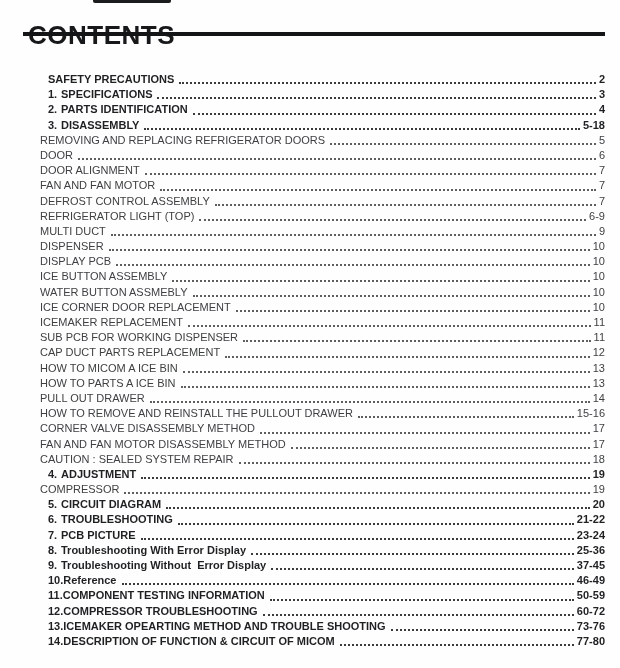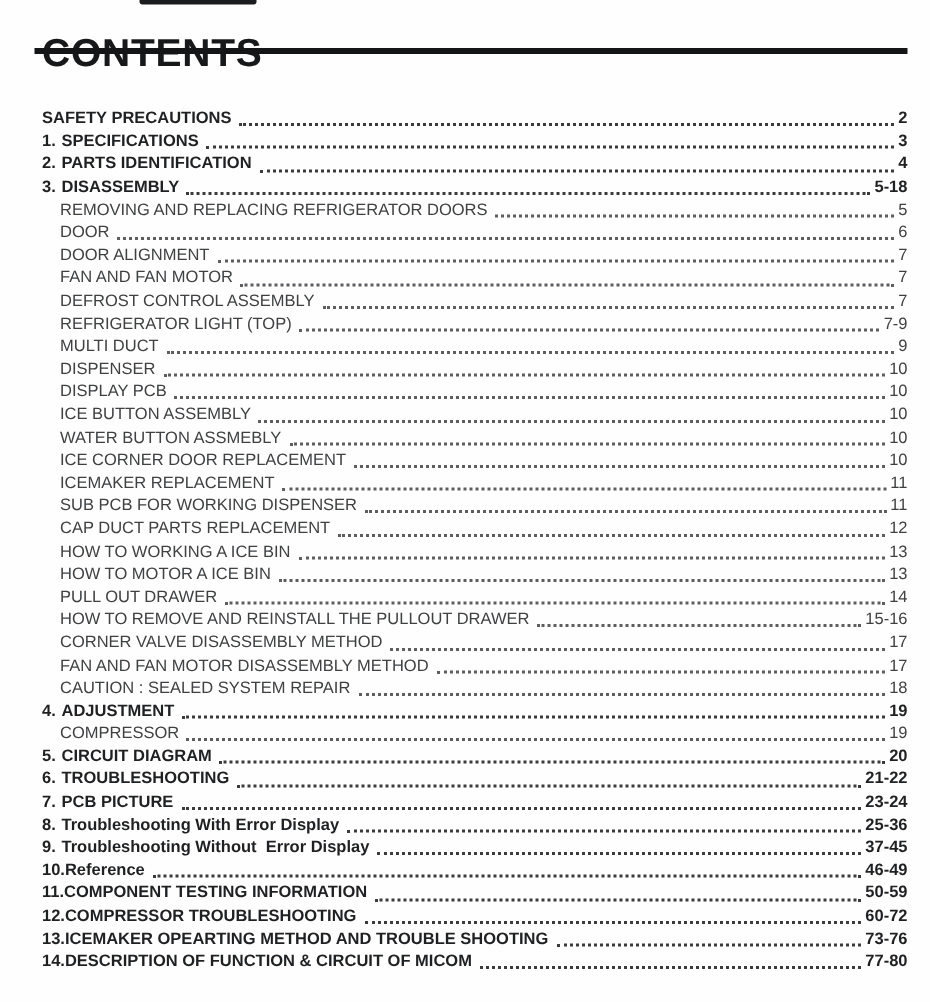--- a/index.html
+++ b/index.html
@@ -45,20 +45,21 @@
     align-items: baseline;
     height: 15.2px;
     line-height: 15.2px;
     font-size: 11px;
     color: #3f4042;
     white-space: nowrap;
   }
   .toc-row.bold {
     font-weight: 700;
     color: #1f2022;
+    margin-left: 20px;
   }
   .toc-row.lvl1 { padding-left: 12px; }
   .toc-num {
     display: inline-block;
     min-width: 13px;
     flex: 0 0 auto;
   }
   .toc-label {
     flex: 0 0 auto;
     white-space: pre;
@@ -135,21 +136,21 @@
       <div class="toc-row lvl1">
 
     <span class="toc-label">DEFROST CONTROL ASSEMBLY</span>
     <span class="toc-dots"></span>
     <span class="toc-page">7</span>
   </div>
       <div class="toc-row lvl1">
 
     <span class="toc-label">REFRIGERATOR LIGHT (TOP)</span>
     <span class="toc-dots"></span>
-    <span class="toc-page">7-9</span>
+    <span class="toc-page">6-9</span>
   </div>
       <div class="toc-row lvl1">
 
     <span class="toc-label">MULTI DUCT</span>
     <span class="toc-dots"></span>
     <span class="toc-page">9</span>
   </div>
       <div class="toc-row lvl1">
 
     <span class="toc-label">DISPENSER</span>
@@ -193,27 +194,27 @@
     <span class="toc-page">11</span>
   </div>
       <div class="toc-row lvl1">
 
     <span class="toc-label">CAP DUCT PARTS REPLACEMENT</span>
     <span class="toc-dots"></span>
     <span class="toc-page">12</span>
   </div>
       <div class="toc-row lvl1">
 
-    <span class="toc-label">HOW TO WORKING A ICE BIN</span>
+    <span class="toc-label">HOW TO MICOM A ICE BIN</span>
     <span class="toc-dots"></span>
     <span class="toc-page">13</span>
   </div>
       <div class="toc-row lvl1">
 
-    <span class="toc-label">HOW TO MOTOR A ICE BIN</span>
+    <span class="toc-label">HOW TO PARTS A ICE BIN</span>
     <span class="toc-dots"></span>
     <span class="toc-page">13</span>
   </div>
       <div class="toc-row lvl1">
 
     <span class="toc-label">PULL OUT DRAWER</span>
     <span class="toc-dots"></span>
     <span class="toc-page">14</span>
   </div>
       <div class="toc-row lvl1">

